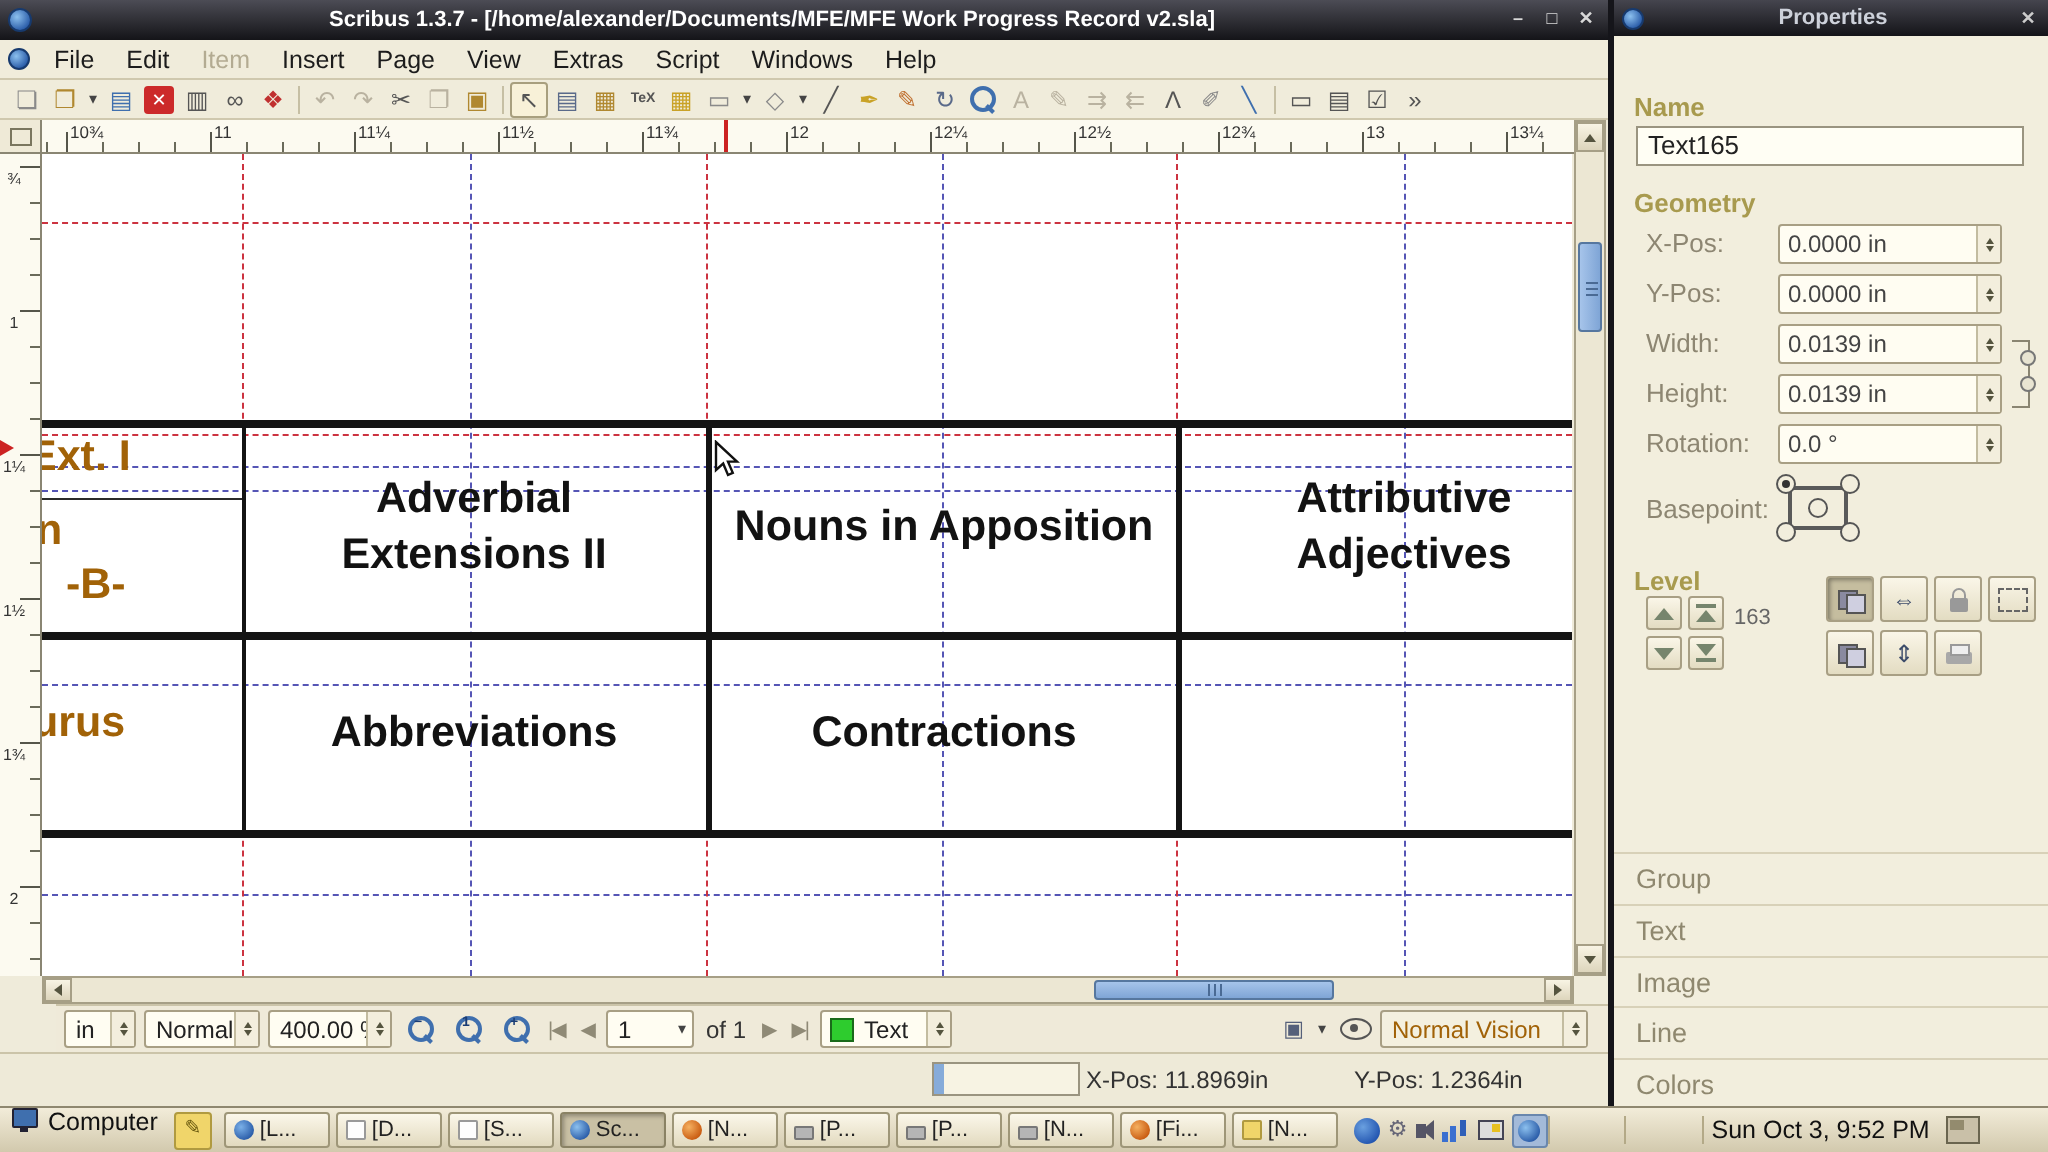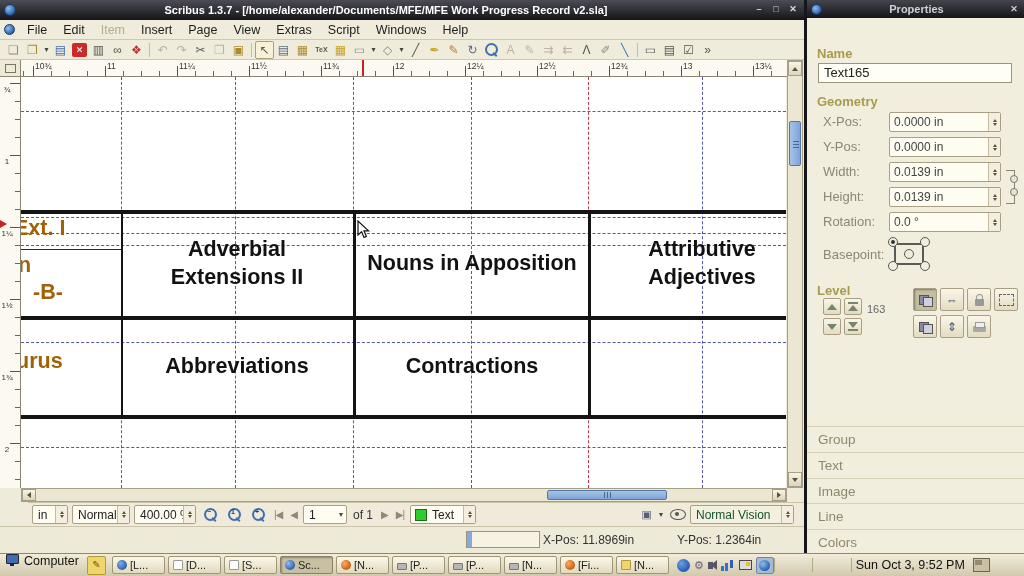--- a/index.html
+++ b/index.html
@@ -127,21 +127,21 @@
           text-align:center;}
   .navbtn{font-size:10px;color:#8f8a76;flex:0 0 auto;padding:0 2px;letter-spacing:-1px;}
   .caret{font-size:8px;color:#444;padding:0 3px;}
   .oflabel{font-size:12px;color:#333;flex:0 0 auto;padding:0 2px;}
   .swatch{width:10px;height:10px;background:#2ecc2e;border:1px solid #1a6a1a;margin-left:4px;flex:0 0 auto;}
   .flex1{flex:1;}
   .lyric{font-size:11px;color:#55607a;flex:0 0 auto;}
   .eye{width:14px;height:9px;border:1px solid #555;border-radius:50%;position:relative;flex:0 0 auto;}
   .eye::after{content:'';position:absolute;width:4px;height:4px;border-radius:50%;background:#555;
               left:4px;top:1.5px;}
-  .combo.disabled .cval{color:#14532d;}
+  .combo.disabled .cval{color:#a16207;}
   .combo.disabled{background:#f4f0df;}
 
   
   .statusbar{position:absolute;left:0;top:526px;right:0;height:27px;background:#eeead8;
              border-top:1px solid #cbc4a9;box-sizing:border-box;}
   .progress{position:absolute;left:466px;top:4px;width:74px;height:17px;background:#f7f3e3;
             border:1px solid #9a9480;box-sizing:border-box;}
   .pfill{position:absolute;left:0;top:0;bottom:0;width:5px;background:#86abd9;}
   .sbx{position:absolute;left:543px;top:0;line-height:26px;font-size:12px;color:#333;}
   .sby{position:absolute;left:677px;top:0;line-height:26px;font-size:12px;color:#333;}

